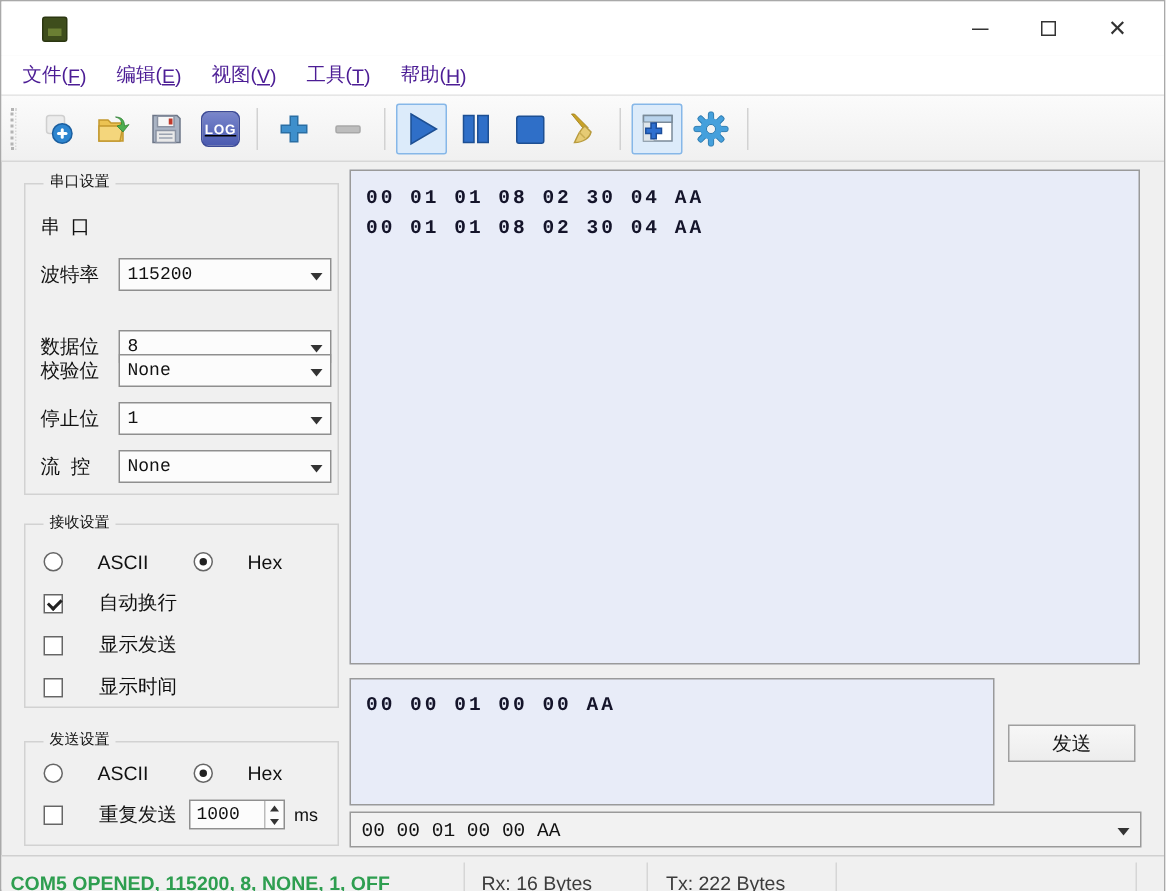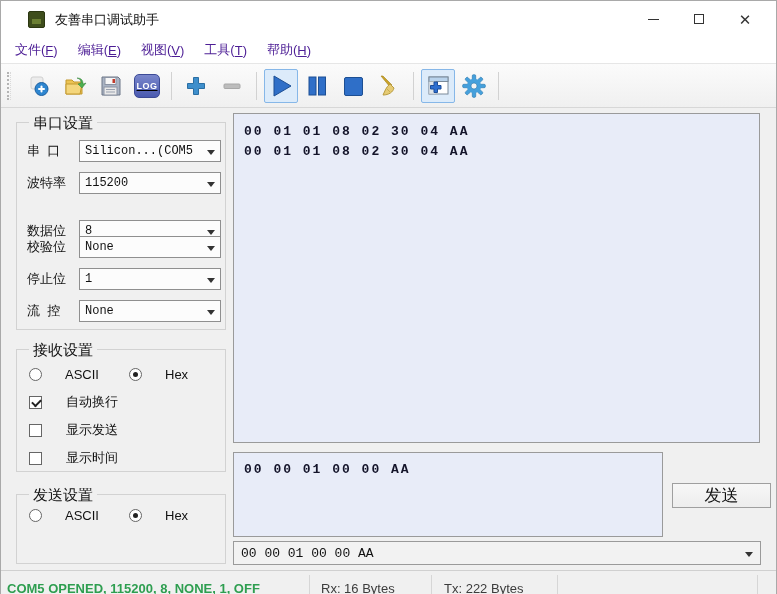--- a/index.html
+++ b/index.html
@@ -27,21 +27,21 @@
   .toolbar { position:absolute; left:1px; top:63px; right:1px; height:45px; background:linear-gradient(#fbfbfb,#f0f0f0); border-top:1px solid #e6e6e6; border-bottom:1px solid #d7d7d7; display:flex; align-items:center; padding-left:6px; }
   .grip { width:4px; height:28px; border-left:2px dotted #b4b4b4; border-right:1px dotted #d9d9d9; margin-right:10px; }
   .tb-btn { width:34px; height:34px; display:flex; align-items:center; justify-content:center; margin:0 1px; border:1px solid transparent; border-radius:2px;text-decoration:underline; }
   .tb-btn.selected { border:1px solid #86b7e8; background:#dcebfa; }
   .tb-sep { width:1px; height:28px; background:#d2d2d2; margin:0 6px; }
   .tb-btn svg { display:block; }
   .log-badge { width:26px; height:24px; background:linear-gradient(#7986cb,#4a5ab0); border:1px solid #3c4a96; border-radius:5px; color:#fff; font-size:9px; font-weight:bold; display:flex; align-items:center; justify-content:center; letter-spacing:0.5px; }
 
   
   .group { position:absolute; left:16px; width:210px; border:1px solid #d2d2d2; background:#f0f0f0; }
-  .group-title { position:absolute; top:-9px; left:12px; background:#f0f0f0; padding:0 4px; font-size:15px; color:#111; }
+  .group-title { position:absolute; top:-9px; left:12px; background:#f0f0f0; padding:0 4px; font-size:10px; color:#111; }
   .g-serial { top:122px; height:208px; }
   .g-recv { top:349px; height:123px; }
   .g-send { top:494px; height:70px; }
 
   .srow { position:absolute; left:10px; height:22px; display:flex; align-items:center; }
   .srow .lbl { width:52px; font-size:13px; color:#111; white-space:pre; }
   .combo { position:relative; width:142px; height:22px; background:#fcfcfc; border:1px solid #8f8f8f; display:flex; align-items:center; padding:0 16px 0 5px; }
   .combo .val { font-family:"Liberation Mono","DejaVu Sans Mono",monospace; font-size:12px; color:#111; white-space:nowrap; overflow:hidden; }
   .arrow-down { position:absolute; right:5px; top:9px; width:0; height:0; border-left:4px solid transparent; border-right:4px solid transparent; border-top:5px solid #333; }
 
@@ -57,40 +57,39 @@
   .spin-btns { position:absolute; right:0; top:0; width:13px; height:18px; border-left:1px solid #bbb; display:flex; flex-direction:column; }
   .spin-up,.spin-down { flex:1; display:flex; align-items:center; justify-content:center; }
   .spin-up::after { content:""; border-left:3px solid transparent; border-right:3px solid transparent; border-bottom:4px solid #333; }
   .spin-down::after { content:""; border-left:3px solid transparent; border-right:3px solid transparent; border-top:4px solid #333; }
   .ms-label { font-size:12px; margin-left:6px; color:#111; }
 
   
   .rx-area { position:absolute; left:233px; top:113px; width:527px; height:330px; background:#e8ecf8; border:1px solid #9a9a9a; padding:8px 10px; }
   .hexline { font-family:"Liberation Mono","DejaVu Sans Mono",monospace; font-size:13px; font-weight:bold; letter-spacing:2px; color:#14142a; line-height:20px; white-space:pre; }
   .tx-area { position:absolute; left:233px; top:452px; width:430px; height:85px; background:#e8ecf8; border:1px solid #9a9a9a; padding:7px 10px; }
-  .send-btn { position:absolute; left:672px; top:483px; width:99px; height:25px; background:linear-gradient(#f7f7f7,#ededed); border:1px solid #9f9f9f; display:flex; align-items:center; justify-content:center; font-size:17px; color:#111; }
+  .send-btn { position:absolute; left:672px; top:483px; width:85px; height:25px; background:linear-gradient(#f7f7f7,#ededed); border:1px solid #9f9f9f; display:flex; align-items:center; justify-content:center; font-size:13px; color:#111; }
   .hist-combo { position:absolute; left:233px; top:541px; width:528px; height:24px; background:#f2f2f2; border:1px solid #9a9a9a; display:flex; align-items:center; padding:0 20px 0 7px; }
   .hist-combo .val { font-family:"Liberation Mono","DejaVu Sans Mono",monospace; font-size:13px; color:#111; white-space:pre; }
   .hist-combo .arrow-down { right:7px; top:10px; }
 
   
   .statusbar { position:absolute; left:1px; top:570px; width:775px; height:30px; border-top:1px solid #d0d0d0; background:#f0f0f0; }
   .status-conn { position:absolute; left:6px; top:10px; font-size:13px; font-weight:bold; color:#2e9e50; white-space:nowrap; }
   .status-rx { position:absolute; left:320px; top:10px; font-size:13px; color:#3c3c3c; white-space:nowrap; }
   .status-tx { position:absolute; left:443px; top:10px; font-size:13px; color:#3c3c3c; white-space:nowrap; }
   .st-sep { position:absolute; top:4px; width:1px; height:26px; background:#d6d6d6; }
 </style>
 </head>
 <body>
 
 <div class="window">
 
   <div class="titlebar">
     <div class="app-icon"></div>
-    <div class="title-text">友善串口调试助手</div>
     <div class="win-controls">
       <div class="win-btn">
           <span class="glyph-min"></span>
         </div>
       <div class="win-btn">
           <span class="glyph-max"></span>
         </div>
       <div class="win-btn">
           <span class="glyph-close">✕</span>
         </div>
@@ -242,24 +241,20 @@
     </div>
 
     <div class="tb-sep"></div>
   </div>
 
   <div class="group g-serial">
     <div class="group-title">串口设置</div>
 
     <div class="srow" style="top:17px">
       <span class="lbl">串  口</span>
-      <div class="combo">
-        <span class="val">Silicon...(COM5</span>
-        <span class="arrow-down"></span>
-      </div>
     </div>
     <div class="srow" style="top:49px">
       <span class="lbl">波特率</span>
       <div class="combo">
         <span class="val">115200</span>
         <span class="arrow-down"></span>
       </div>
     </div>
     <div class="srow" style="top:97px">
       <span class="lbl">数据位</span>
@@ -319,20 +314,32 @@
   <div class="group g-send">
     <div class="group-title">发送设置</div>
 
     <div class="opt-row" style="top:12px; left:12px">
       <span class="radio"></span>
       <span class="opt-label">ASCII</span>
     </div>
     <div class="opt-row" style="top:12px; left:112px">
       <span class="radio selected"></span>
       <span class="opt-label">Hex</span>
+    </div>
+    <div class="opt-row" style="top:40px">
+      <span class="checkbox"></span>
+      <span class="opt-label">重复发送</span>
+      <div class="spinbox">
+        <span class="val">1000</span>
+        <span class="spin-btns">
+            <span class="spin-up"></span>
+            <span class="spin-down"></span>
+          </span>
+      </div>
+      <span class="ms-label">ms</span>
     </div>
   </div>
 
   <div class="rx-area">
     <div class="hexline">00 01 01 08 02 30 04 AA</div>
     <div class="hexline">00 01 01 08 02 30 04 AA</div>
   </div>
 
   <div class="tx-area">
     <div class="hexline">00 00 01 00 00 AA</div>

